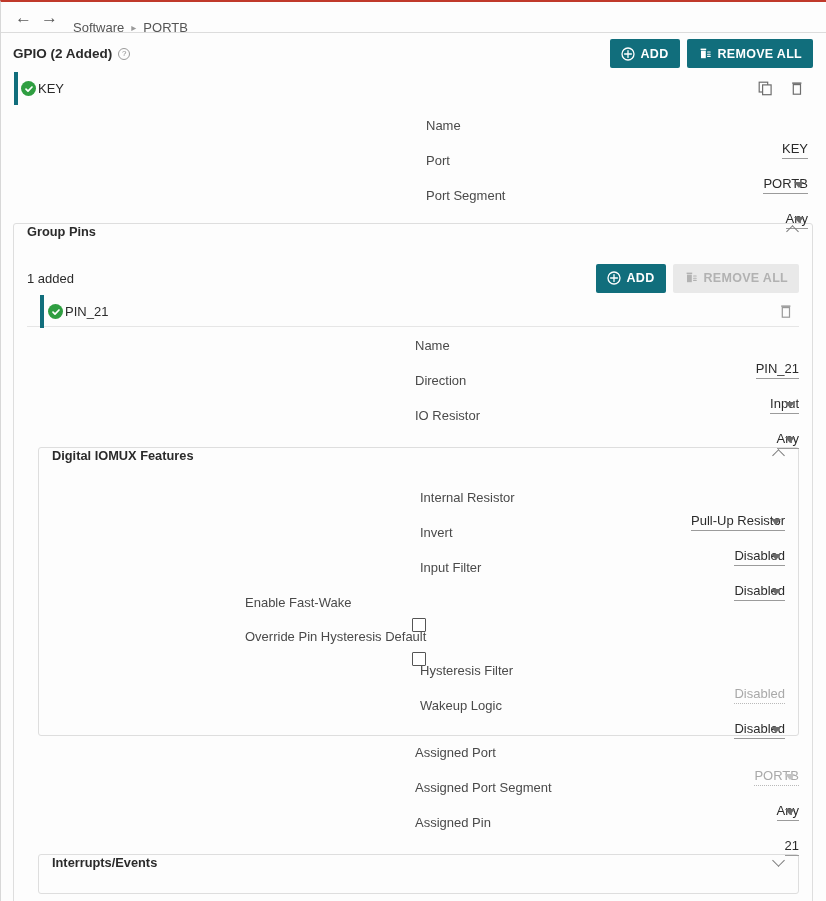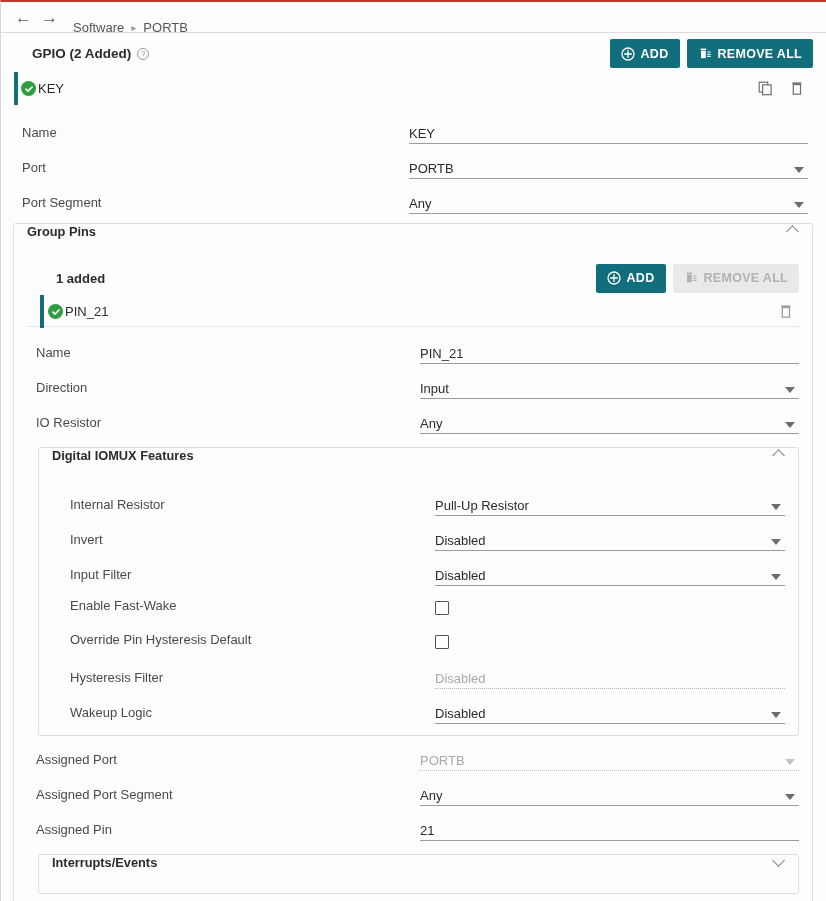--- a/index.html
+++ b/index.html
@@ -38,21 +38,20 @@
   .crumb-link { color: #555; font-size: 13px; cursor: pointer; }
   .crumb-sep { color: #999; font-size: 10px; }
   .crumb-cur { color: #555; font-size: 13px; }
 
   
   .title-row {
     height: 41px;
     display: flex; align-items: center;
     padding: 0 13px 0 12px;
     position: relative;
-    margin-left: 19px;
   }
   .title-txt { font-size: 13.5px; font-weight: bold; color: #2b2b2b; }
   .help-icon {
     display: inline-flex; align-items: center; justify-content: center;
     width: 12px; height: 12px; margin-left: 6px;
     border: 1px solid #9a9a9a; border-radius: 50%;
     font-size: 8px; color: #8a8a8a; cursor: pointer;
     line-height: 1;
   }
   .title-actions { margin-left: auto; display: flex; gap: 7px; }
@@ -89,20 +88,21 @@
   .chk-circle svg { display: block; }
   .inst-name { font-size: 13px; color: #2b2b2b; }
   .inst-icons { margin-left: auto; display: flex; align-items: center; gap: 17px; padding-right: 22px; }
   .ic { cursor: pointer; display: block; }
 
   
   .field {
     height: 26px;
     display: flex; align-items: flex-end;
     margin-top: 9px;
+    flex-direction: column;
   }
   .field .lbl {
     font-size: 13px; color: #4a4a4a;
     padding-bottom: 4px; flex: none;
   }
   .field .ctl {
     position: relative; flex: 1;
     display: flex; align-items: flex-end;
     padding-bottom: 3px;
     border-bottom: 1px solid #9b9b9b;
@@ -155,21 +155,21 @@
   }
   .chev.up::before   { transform: rotate(135deg); }
   .chev.down::before { transform: rotate(-45deg); top: 1px; }
 
   .panel-body { padding: 0 13px 13px 13px; }
 
   
   .lvl0 .lbl { width: 408px; padding-left: 21px; }
   .lvl0 .ctl { margin-right: 5px; }
 
-  .grp-added { font-size: 13px; font-weight: bold; color: #2b2b2b; margin-left: 29px; }
+  .grp-added { font-size: 13px; font-weight: normal; color: #2b2b2b; }
   .grp-bar {
     display: flex; align-items: center;
     height: 36px; padding-top: 6px;
   }
   .grp-bar .acts { margin-left: auto; display: flex; gap: 7px; }
 
   .lvl1 .lbl { width: 393px; padding-left: 9px; }
   .lvl2 .lbl { width: 383px; padding-left: 18px; }
 </style>
 </head>

